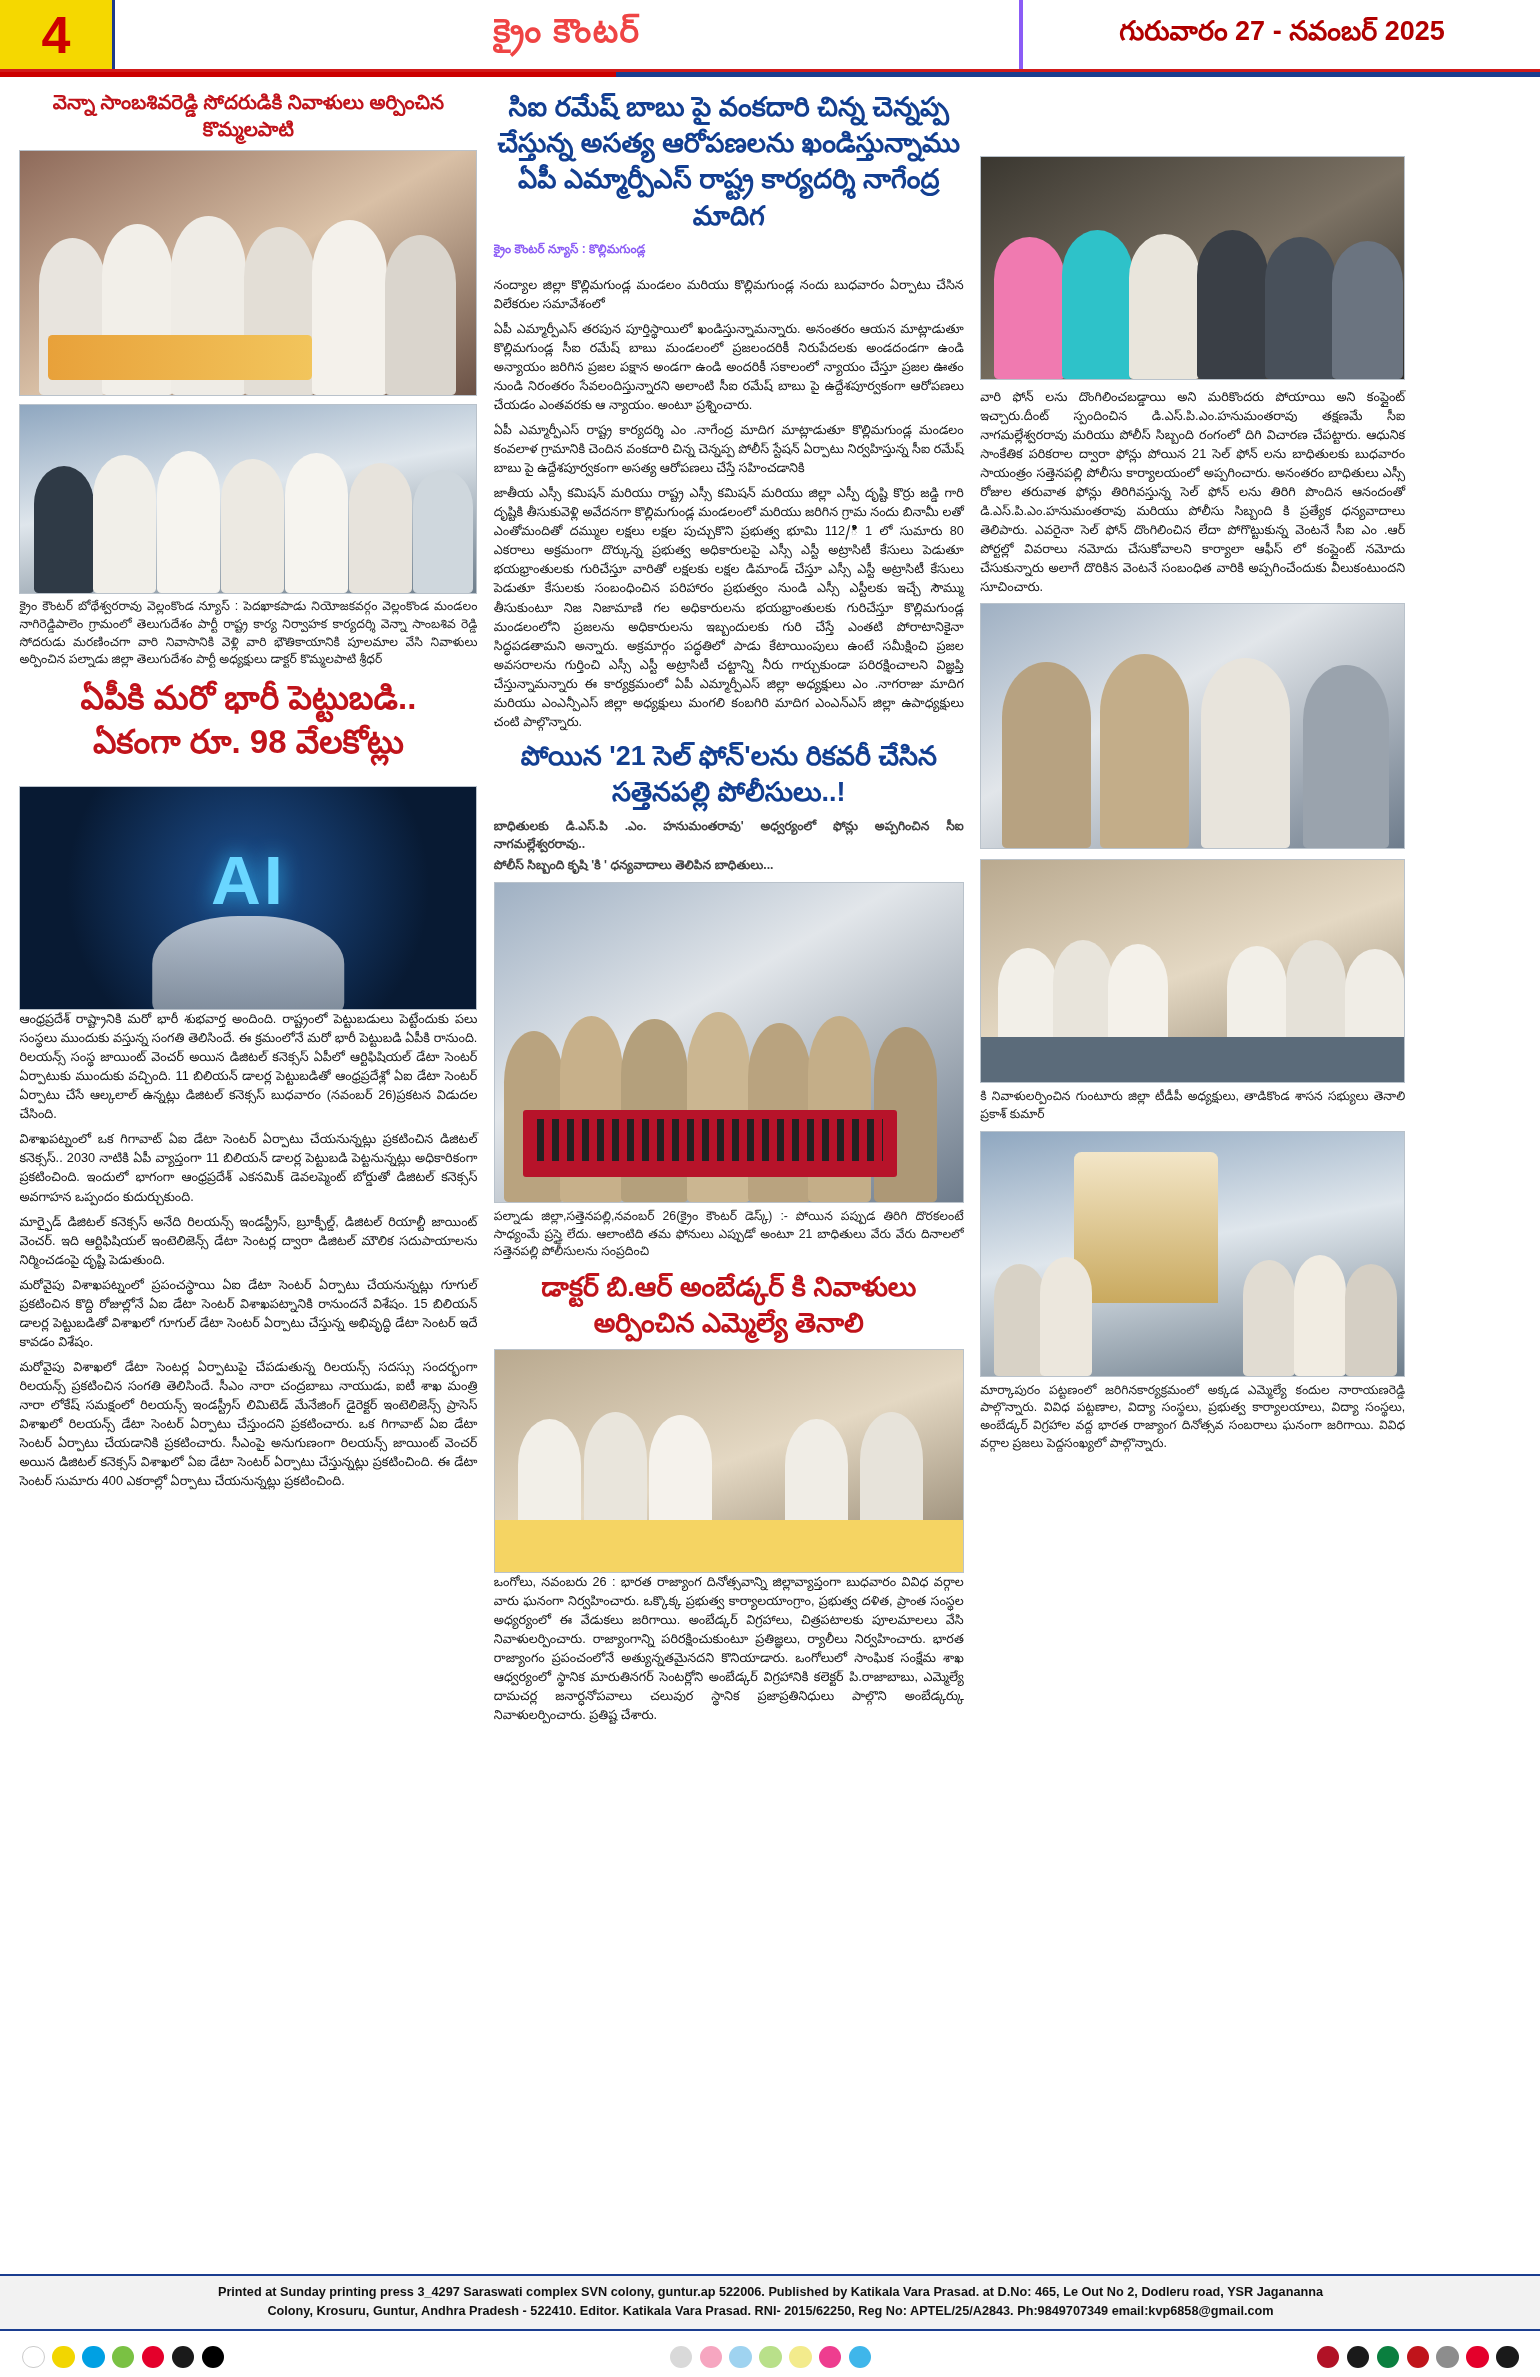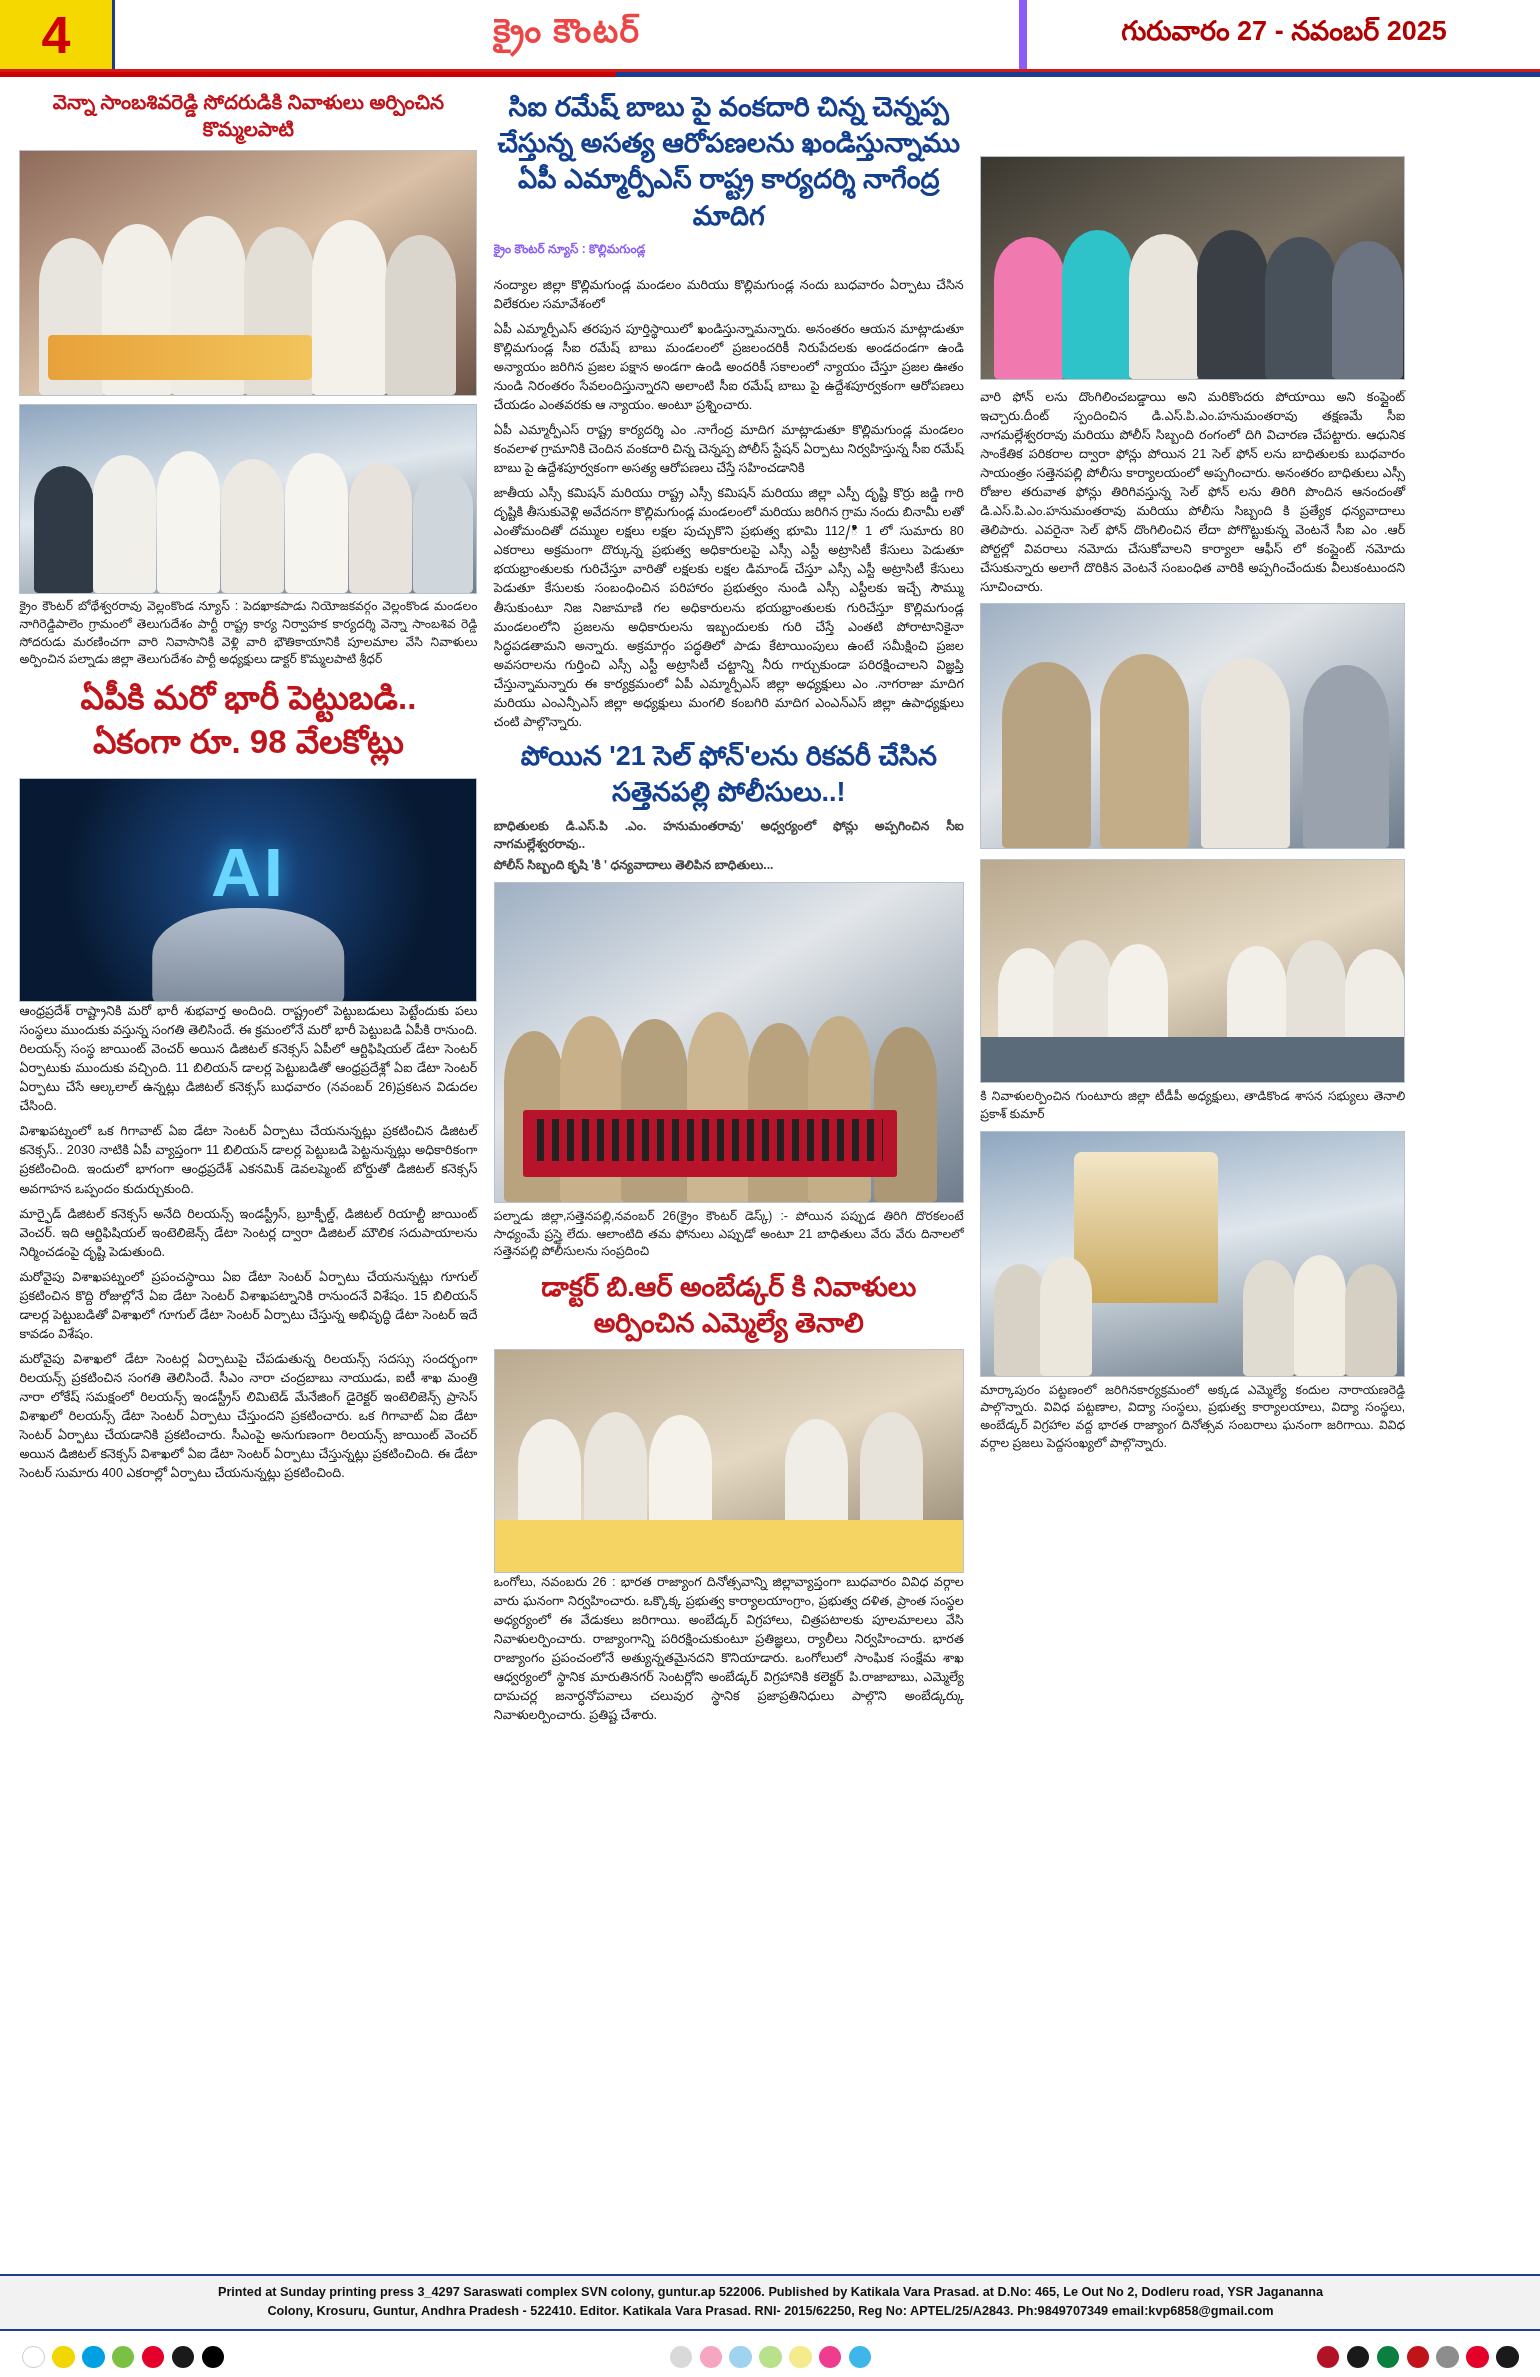--- a/index.html
+++ b/index.html
@@ -48,21 +48,21 @@
   }
   .mast-date {
     width: 522px;
     background: #ffffff;
     display: flex;
     align-items: center;
     justify-content: center;
     font-size: 27px;
     font-weight: bold;
     color: #b00000;
-    border-left: 8px solid #8b5cf6;
+    border-left: 4px solid #8b5cf6;
   }
   .mast-rule {
     height: 4.5px;
     background: linear-gradient(to right, #c00 0 40%, #1a3d8f 40% 100%);
   }
 
   
   .sheet {
     padding: 7.5px 19.4px 0 19.4px;
   }
@@ -212,21 +212,21 @@
           <div class="fig" style="left:72%;width:63px;height:130px;background:#e7e3dc"></div>
           <div class="fig" style="left:86%;width:60px;height:123px;background:#cfd7dd"></div>
         </div>
       </div>
 
       <div class="cap">క్రైం కౌంటర్ బోథేశ్వరరావు వెల్లంకొండ న్యూస్ : పెదఖాకపాడు నియోజకవర్గం వెల్లంకొండ మండలం నాగిరెడ్డిపాలెం గ్రామంలో తెలుగుదేశం పార్టీ రాష్ట్ర కార్య నిర్వాహక కార్యదర్శి వెన్నా సాంబశివ రెడ్డి సోదరుడు మరణించగా వారి నివాసానికి వెళ్లి వారి భౌతికాయానికి పూలమాల వేసి నివాళులు అర్పించిన పల్నాడు జిల్లా తెలుగుదేశం పార్టీ అధ్యక్షులు డాక్టర్ కొమ్మలపాటి శ్రీధర్</div>
 
       <div class="hl huge">ఏపీకి మరో  భారీ  పెట్టుబడి..</div>
       <div class="hl huge" style="margin-top:-6px">ఏకంగా రూ.  98 వేలకోట్లు</div>
 
-      <div class="photo ph-ai" style="height:224px;margin-top:14px">
+      <div class="photo ph-ai" style="height:224px;margin-top:22px">
         <div class="ai-text">AI</div>
         <div class="ai-hand"></div>
       </div>
 
       <div class="body-text">ఆంధ్రప్రదేశ్ రాష్ట్రానికి మరో భారీ శుభవార్త అందింది. రాష్ట్రంలో పెట్టుబడులు పెట్టేందుకు పలు సంస్థలు ముందుకు వస్తున్న సంగతి తెలిసిందే. ఈ క్రమంలోనే మరో భారీ పెట్టుబడి ఏపీకి రానుంది. రిలయన్స్ సంస్థ జాయింట్ వెంచర్ అయిన డిజిటల్ కనెక్సస్ ఏపీలో ఆర్టిఫిషియల్ డేటా సెంటర్ ఏర్పాటుకు ముందుకు వచ్చింది. 11 బిలియన్ డాలర్ల పెట్టుబడితో ఆంధ్రప్రదేశ్లో ఏఐ డేటా సెంటర్ ఏర్పాటు చేసే ఆల్కలాల్ ఉన్నట్లు డిజిటల్ కనెక్సస్ బుధవారం (నవంబర్ 26)ప్రకటన విడుదల చేసింది.</div>
       <div class="body-text">విశాఖపట్నంలో ఒక గిగావాట్ ఏఐ డేటా సెంటర్ ఏర్పాటు చేయనున్నట్లు ప్రకటించిన డిజిటల్ కనెక్సస్.. 2030 నాటికి ఏపీ వ్యాప్తంగా 11 బిలియన్ డాలర్ల పెట్టుబడి పెట్టనున్నట్లు అధికారికంగా ప్రకటించింది. ఇందులో భాగంగా ఆంధ్రప్రదేశ్ ఎకనమిక్ డెవలప్మెంట్ బోర్డుతో డిజిటల్ కనెక్సస్ అవగాహన ఒప్పందం కుదుర్చుకుంది.</div>
       <div class="body-text">మార్ఫైడ్ డిజిటల్ కనెక్సస్ అనేది రిలయన్స్ ఇండస్ట్రీస్, బ్రూక్ఫీల్డ్, డిజిటల్ రియాల్టీ జాయింట్ వెంచర్. ఇది ఆర్టిఫిషియల్ ఇంటెలిజెన్స్ డేటా సెంటర్ల ద్వారా డిజిటల్ మౌలిక సదుపాయాలను నిర్మించడంపై దృష్టి పెడుతుంది.</div>
       <div class="body-text">మరోవైపు విశాఖపట్నంలో ప్రపంచస్థాయి ఏఐ డేటా సెంటర్ ఏర్పాటు చేయనున్నట్లు గూగుల్ ప్రకటించిన కొద్ది రోజుల్లోనే ఏఐ డేటా సెంటర్ విశాఖపట్నానికి రానుందనే విశేషం. 15 బిలియన్ డాలర్ల పెట్టుబడితో విశాఖలో గూగుల్ డేటా సెంటర్ ఏర్పాటు చేస్తున్న అభివృద్ధి డేటా సెంటర్ ఇదే కావడం విశేషం.</div>
       <div class="body-text">మరోవైపు విశాఖలో డేటా సెంటర్ల ఏర్పాటుపై చేపడుతున్న రిలయన్స్ సదస్సు సందర్భంగా రిలయన్స్ ప్రకటించిన సంగతి తెలిసిందే. సీఎం నారా చంద్రబాబు నాయుడు, ఐటీ శాఖ మంత్రి నారా లోకేష్ సమక్షంలో రిలయన్స్ ఇండస్ట్రీస్ లిమిటెడ్ మేనేజింగ్ డైరెక్టర్ ఇంటెలిజెన్స్ ప్రాసెస్ విశాఖలో రిలయన్స్ డేటా సెంటర్ ఏర్పాటు చేస్తుందని ప్రకటించారు. ఒక గిగావాట్ ఏఐ డేటా సెంటర్ ఏర్పాటు చేయడానికి ప్రకటించారు. సీఎంపై అనుగుణంగా రిలయన్స్ జాయింట్ వెంచర్ అయిన డిజిటల్ కనెక్సస్ విశాఖలో ఏఐ డేటా సెంటర్ ఏర్పాటు చేస్తున్నట్లు ప్రకటించింది. ఈ డేటా సెంటర్ సుమారు 400 ఎకరాల్లో ఏర్పాటు చేయనున్నట్లు ప్రకటించింది.</div>
     </div>

